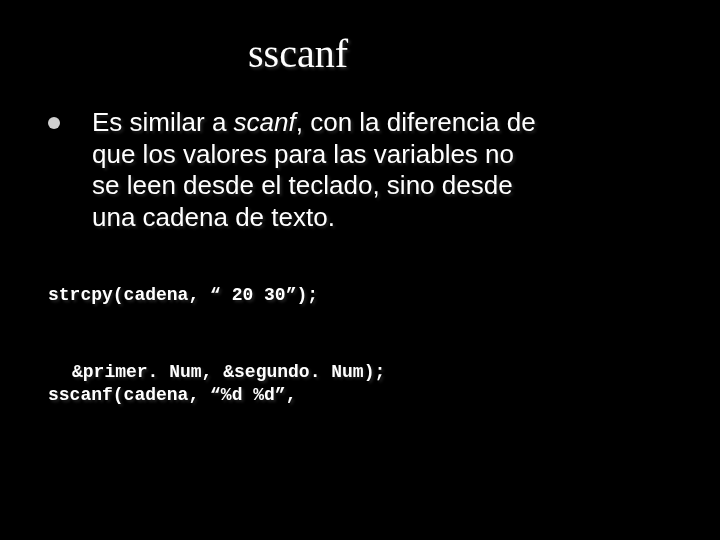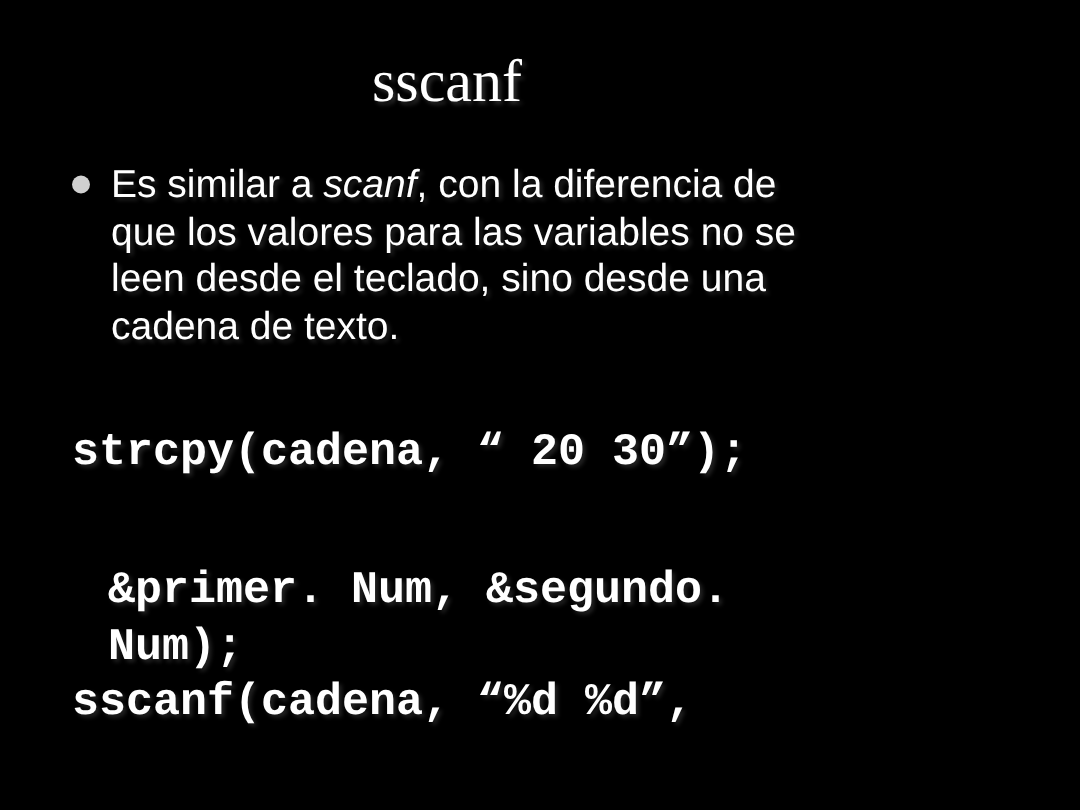--- a/index.html
+++ b/index.html
@@ -26,20 +26,21 @@
     margin-top: 10px;
     margin-bottom: 30px;
     text-shadow: 2px 2px 3px rgba(80,80,80,0.6);
   }
   .body-row {
     display: flex;
     align-items: flex-start;
     margin-left: 18px;
     margin-right: 20px;
     margin-bottom: 50px;
+    gap: 18px;
   }
   .bullet {
     width: 12px;
     height: 12px;
     border-radius: 50%;
     background: #d0d0d0;
     flex: 0 0 auto;
     margin-top: 10px;
     margin-right: 14px;
   }
@@ -49,21 +50,21 @@
     line-height: 1.22;
     color: #fff;
     text-shadow: 2px 2px 3px rgba(60,60,60,0.6);
   }
   .body-text .italic {
     font-style: italic;
   }
   .code-block {
     font-family: "Courier New", Courier, monospace;
     font-weight: bold;
-    font-size: 30px;
+    font-size: 18px;
     color: #fff;
     margin-left: 18px;
     margin-right: 20px;
     line-height: 1.25;
     text-shadow: 2px 2px 3px rgba(60,60,60,0.6);
     white-space: pre-wrap;
   }
   .code-gap {
     height: 55px;
   }

